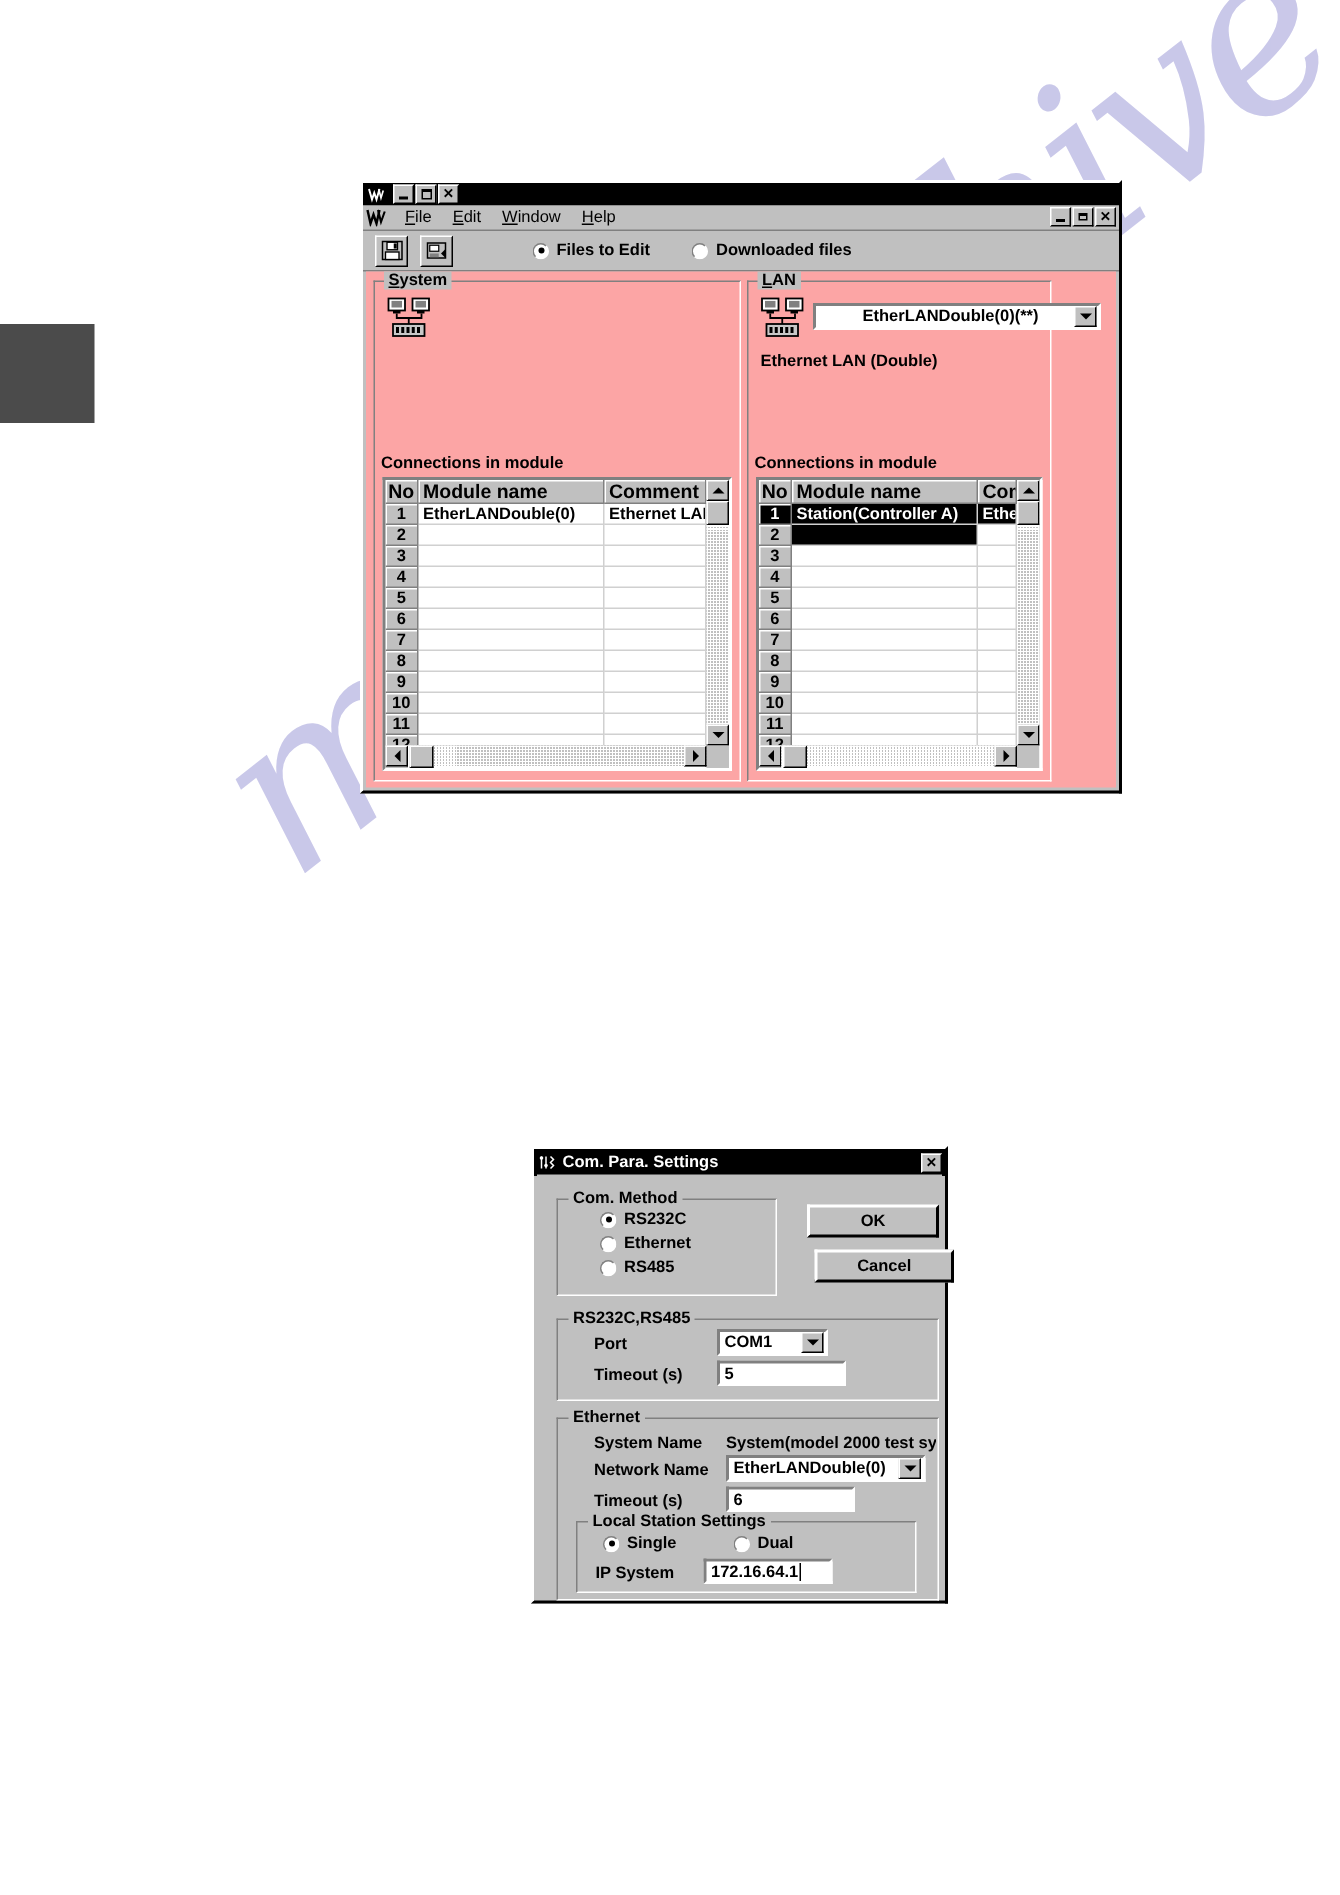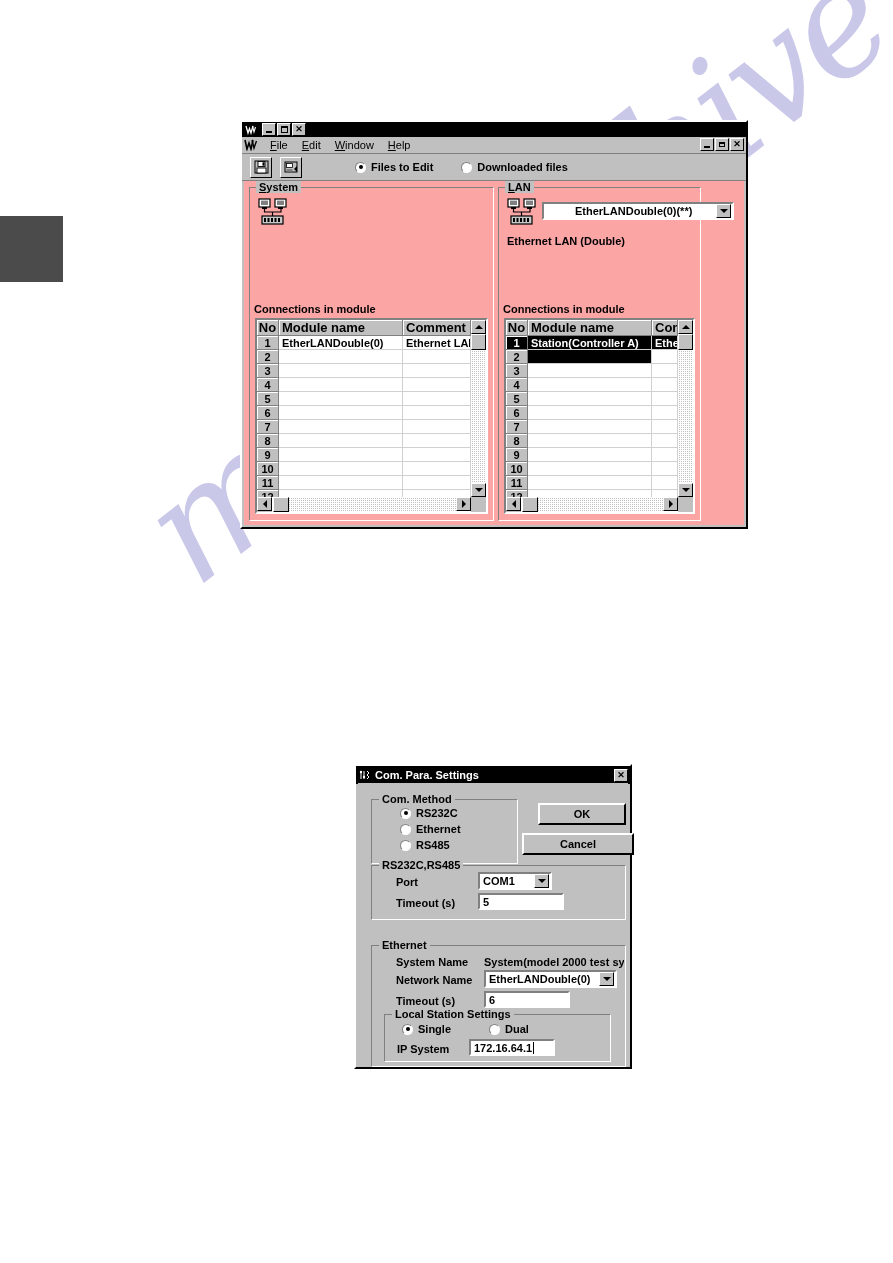--- a/index.html
+++ b/index.html
@@ -598,25 +598,25 @@
       </span>
       <span class="dlg-radio" style="left:28px;top:39px;">
         <span class="radio"></span>
         <span>RS485</span>
       </span>
     </div>
 
     <div class="dlg-btn" style="left:180px;top:20px;width:88px;height:22px;">
       <span>OK</span>
     </div>
-    <div class="dlg-btn" style="left:164px;top:50px;width:112px;height:22px;text-align:center;">
+    <div class="dlg-btn" style="left:185px;top:50px;width:93px;height:22px;text-align:center;">
       <span>Cancel</span>
     </div>
 
-    <div class="gbox" style="left:13px;top:82px;width:255px;height:55px;">
+    <div class="gbox" style="left:13px;top:96px;width:255px;height:55px;">
       <span class="gbox-legend">RS232C,RS485</span>
       <span class="dlg-label" style="left:24px;top:10px;">Port</span>
       <div class="combo" style="left:106px;top:6px;width:74px;">
         <span class="val">COM1</span>
         <span class="arrow">
             <span class="tri-down"></span>
           </span>
       </div>
       <span class="dlg-label" style="left:24px;top:31px;">Timeout (s)</span>
       <div class="textbox" style="left:106px;top:27px;width:86px;">

